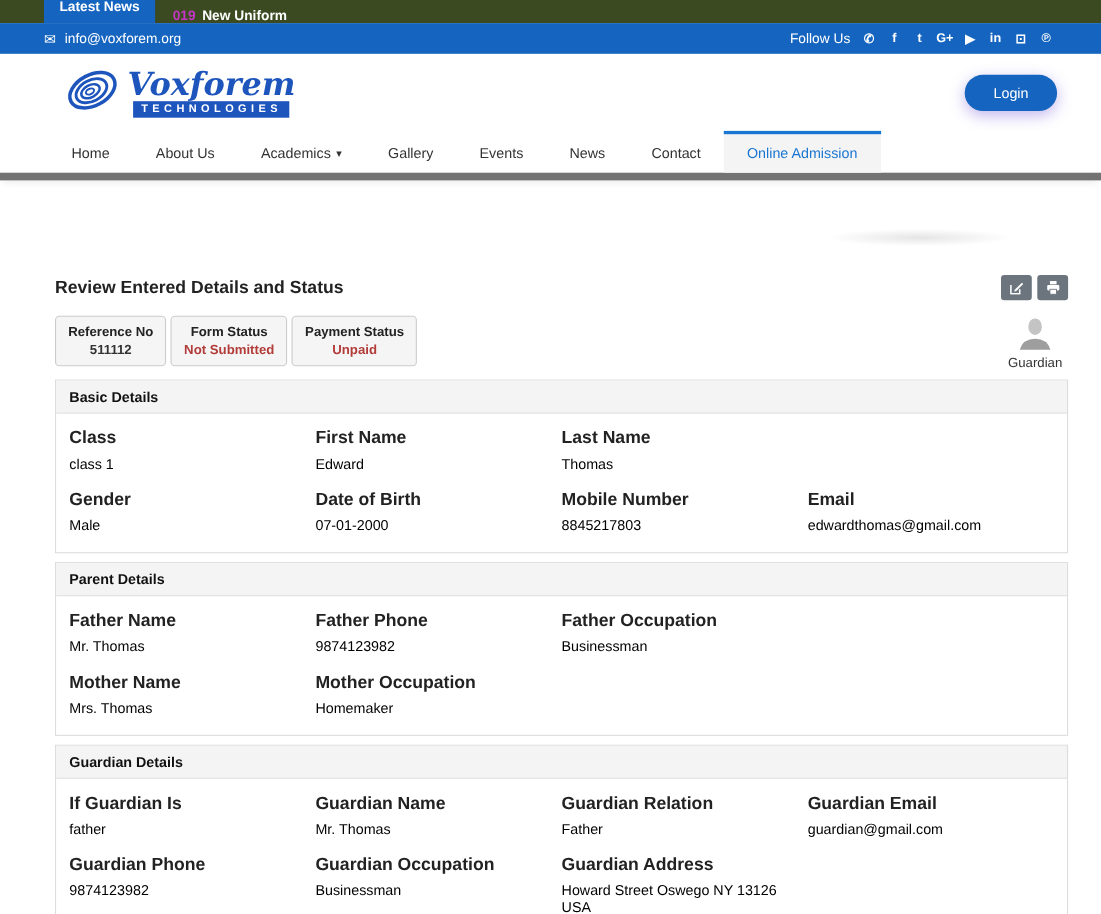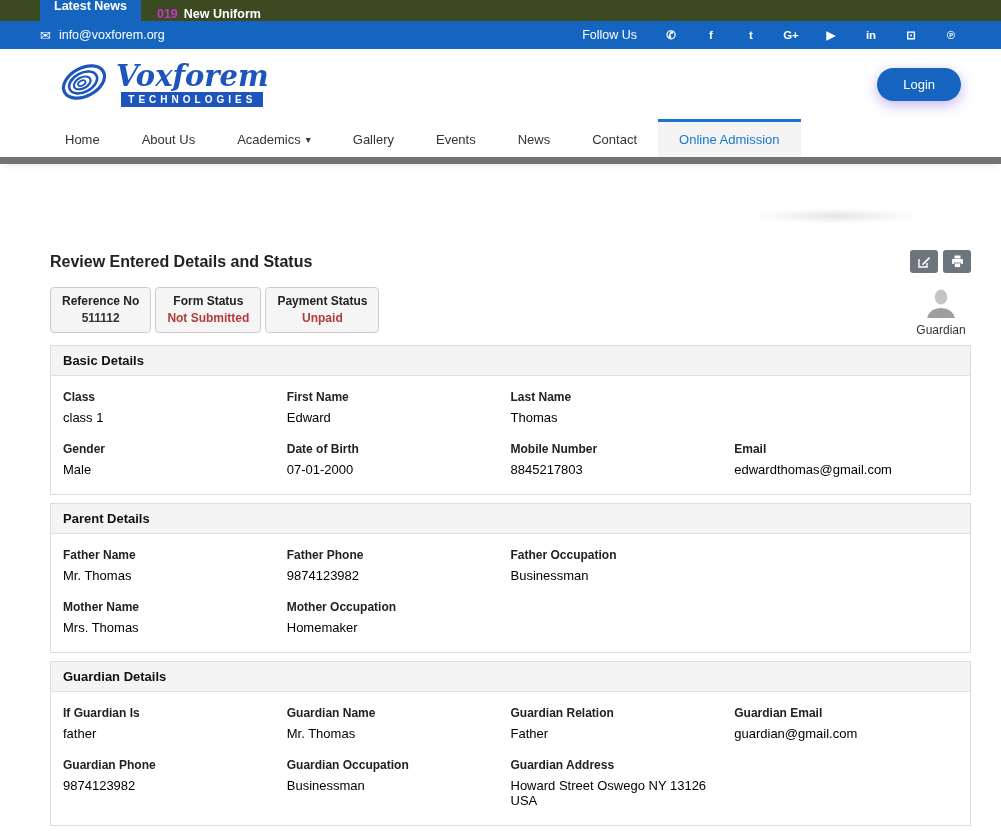--- a/index.html
+++ b/index.html
@@ -10,21 +10,21 @@
   .topbar { height:21px; background:#3b4a20; display:flex; align-items:flex-end; color:#fff; }
   .latest-news { margin-left:40px; background:#1565c0; color:#fff; font-size:12.5px; font-weight:bold; padding:0 14px; line-height:29px; height:29px; }
   .news-item { margin-left:16px; font-size:12.5px; font-weight:bold; display:flex; gap:6px; align-items:center; }
   .news-badge { color:#c238c2; }
   .news-text { color:#fff; }
 
   
   .infobar { height:28px; background:#1565c0; color:#fff; display:flex; align-items:center; justify-content:space-between; padding:0 42px 0 40px; font-size:12.5px; }
   .infobar-left { display:flex; align-items:center; gap:8px; }
   .mail-glyph { font-size:13px; }
-  .infobar-right { display:flex; align-items:center; gap:24px; }
+  .infobar-right { display:flex; align-items:center; gap:7px; }
   .follow-label { margin-right:2px; }
   .soc { display:inline-flex; width:16px; height:16px; align-items:center; justify-content:center; font-size:11.5px; font-weight:bold; color:#fff; cursor:pointer; }
 
   
   .header { height:70px; background:#fff; display:flex; align-items:center; justify-content:space-between; padding:0 40px 0 58px; }
   .logo { display:flex; align-items:center; gap:6px; cursor:pointer; }
   .logo-texts { display:flex; flex-direction:column; align-items:center; }
   .logo-title { font-family:"DejaVu Serif", serif; font-style:italic; font-weight:bold; font-size:29px; color:#1d55bd; line-height:30px; }
   .logo-sub { background:#1d55bd; color:#fff; font-size:10px; font-weight:bold; letter-spacing:4px; padding:2px 7px; margin-top:1px; }
   .login-btn { background:#1565c0; color:#fff; border:none; font-size:13px; padding:9px 26px; border-radius:17px; cursor:pointer; box-shadow:0 4px 14px rgba(120,90,220,.45); font-family:inherit; }
@@ -51,21 +51,21 @@
   .status-value { font-size:12px; font-weight:bold; margin-top:3px; color:#333; }
   .status-value.red { color:#b23c39; }
   .avatar-col { margin-left:auto; display:flex; flex-direction:column; align-items:center; width:60px; }
   .avatar-col svg { display:block; }
   .avatar-label { font-size:12px; color:#333; margin-top:3px; }
 
   .section { border:1px solid #ddd; margin-top:8px; }
   .section:first-of-type { margin-top:8px; }
   .section-header { background:#f4f4f4; border-bottom:1px solid #e2e2e2; padding:7px 12px; font-size:13px; font-weight:bold; color:#111; }
   .section-body { padding:14px 12px 17px; display:grid; grid-template-columns:repeat(4,1fr); row-gap:17px; }
-  .field-label { font-size:12px; font-weight:bold; color:#222; }
+  .field-label { font-size:16px; font-weight:bold; color:#222; }
   .field-value { font-size:13px; color:#000000; margin-top:6px; }
 </style>
 </head>
 <body>
 
 <div class="page">
 
   <div class="topbar">
     <div class="latest-news">Latest News</div>
     <div class="news-item">

